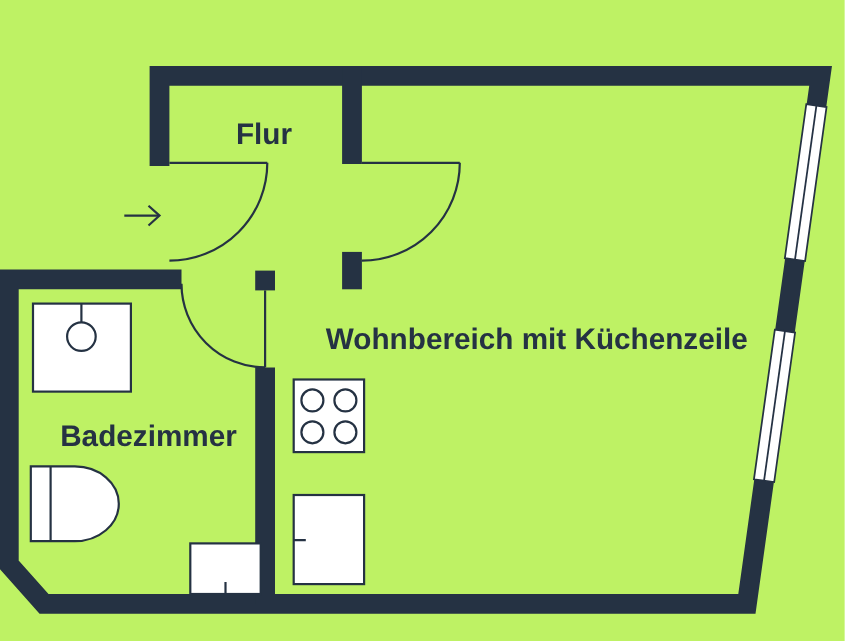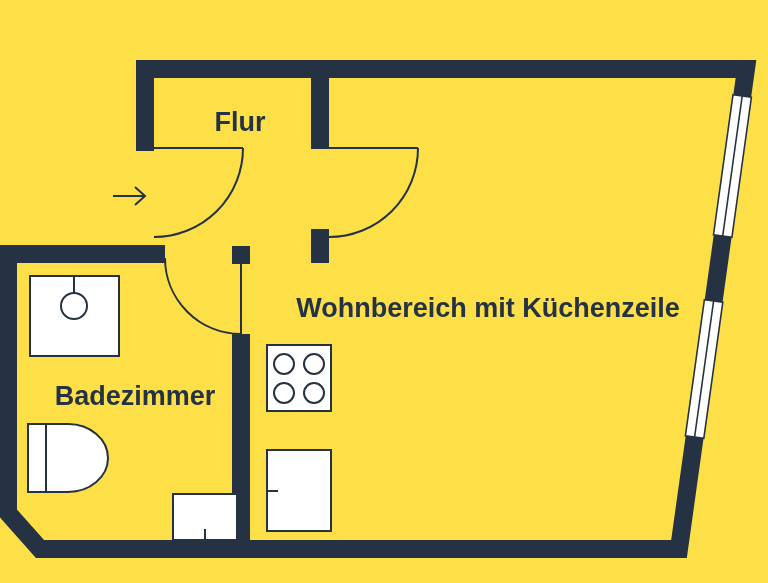--- a/index.html
+++ b/index.html
@@ -1,16 +1,16 @@
 <!DOCTYPE html>
 <html><head>
 <meta charset="utf-8">
 <style>
   html,body{margin:0;padding:0;background:#ffffff;}
-  .stage{position:relative;width:768px;height:583px;background:#fde047;overflow:hidden;}
+  .stage{position:relative;width:768px;height:583px;background:#bef264;overflow:hidden;}
   svg{display:block;}
   .wall{fill:none;stroke:#253243;stroke-width:18;stroke-linecap:butt;stroke-linejoin:miter;}
   .thin{fill:none;stroke:#253243;stroke-width:2;}
   .thin-light{fill:none;stroke:#253243;stroke-width:1.6;}
   .fixture{fill:#ffffff;stroke:#253243;stroke-width:2;}
   .window-pane{fill:#ffffff;stroke:#253243;stroke-width:1.6;}
   .room-label{font-family:"Liberation Sans",sans-serif;font-weight:700;font-size:27px;fill:#253243;text-anchor:middle;}
 </style>
 </head>
 <body>

